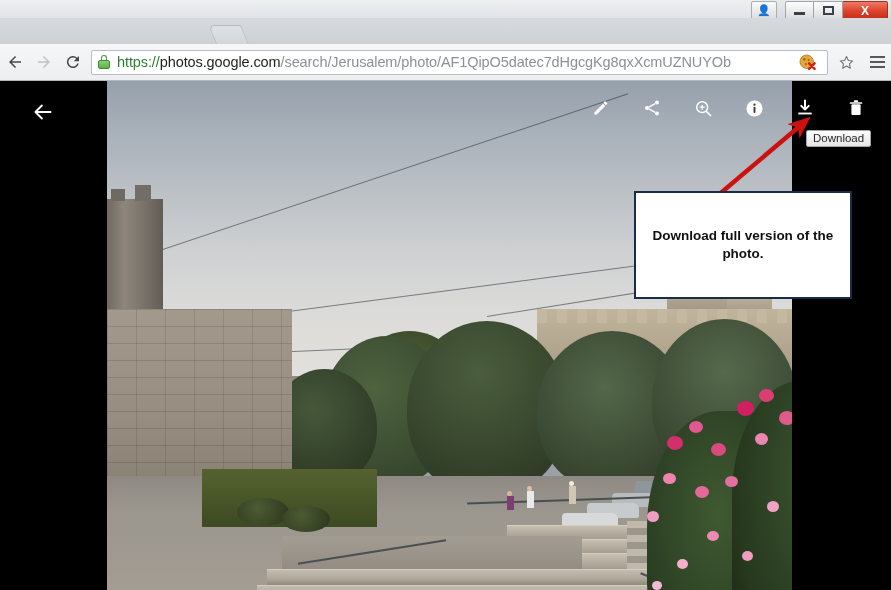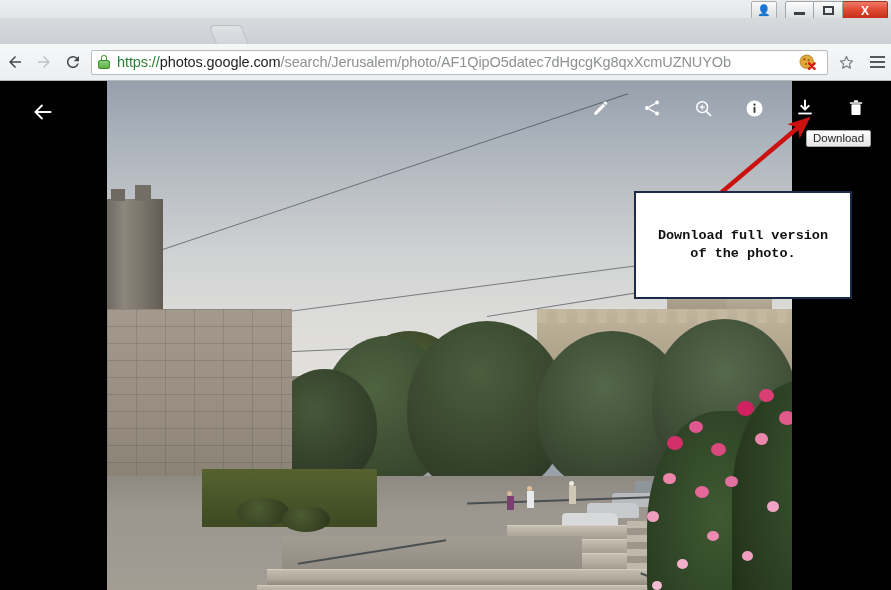--- a/index.html
+++ b/index.html
@@ -301,21 +301,21 @@
 
   
   .annot-svg {
     position: absolute; left: 0; top: 0; width: 891px; height: 590px;
     pointer-events: none; z-index: 20;
   }
   .callout {
     position: absolute; left: 634px; top: 191px; width: 218px; height: 108px;
     background: #ffffff; border: 2px solid #1c2b4a;
     display: flex; align-items: center; justify-content: center;
-    text-align: center; z-index: 21; font-family: Liberation Mono, monospace;
+    text-align: center; z-index: 21;
   }
   .callout-text {
     font-size: 13.5px; font-weight: bold; color: #101010; line-height: 1.35;
     padding: 0 10px;
   }
 </style>
 </head>
 <body>
 
 <div id="app">

